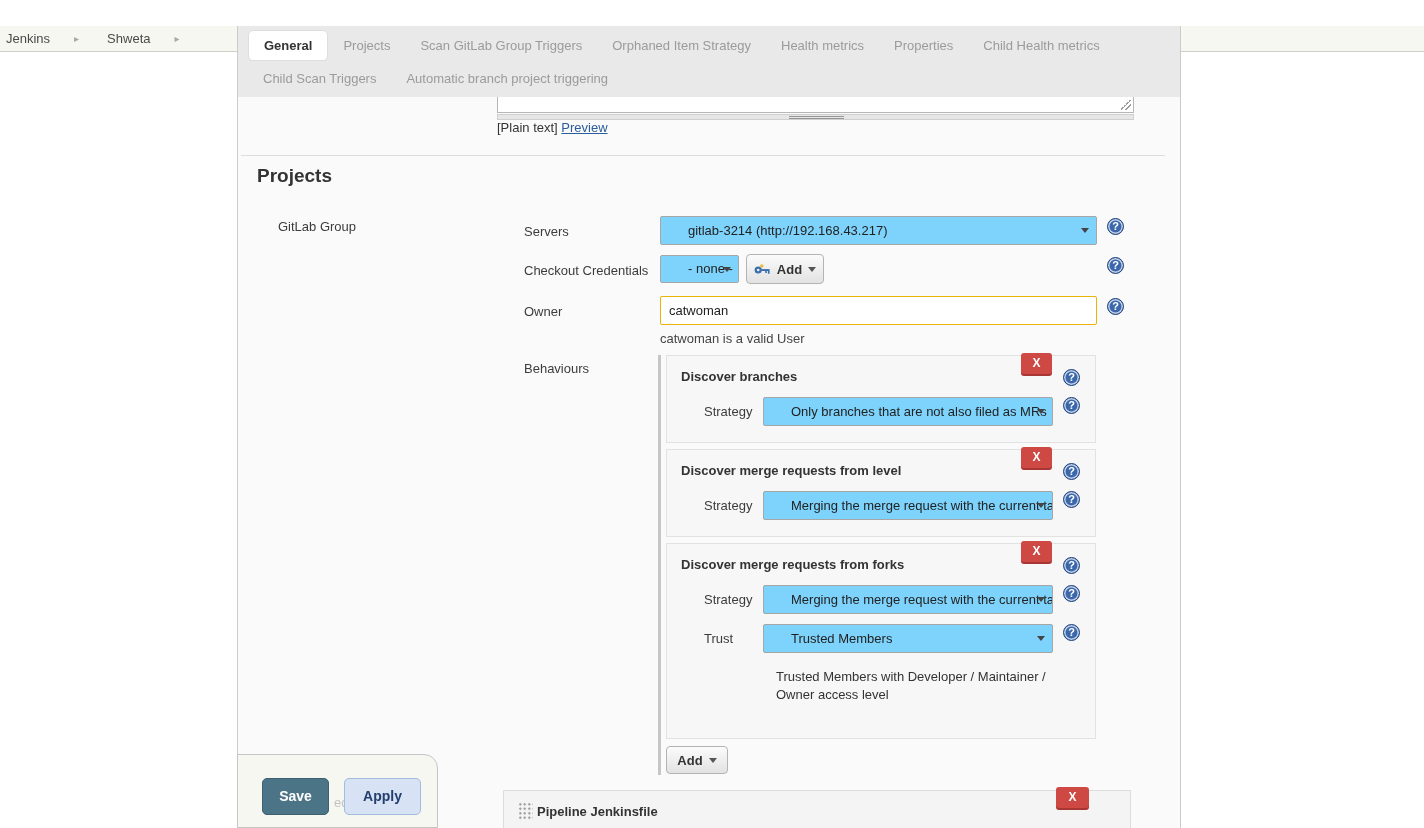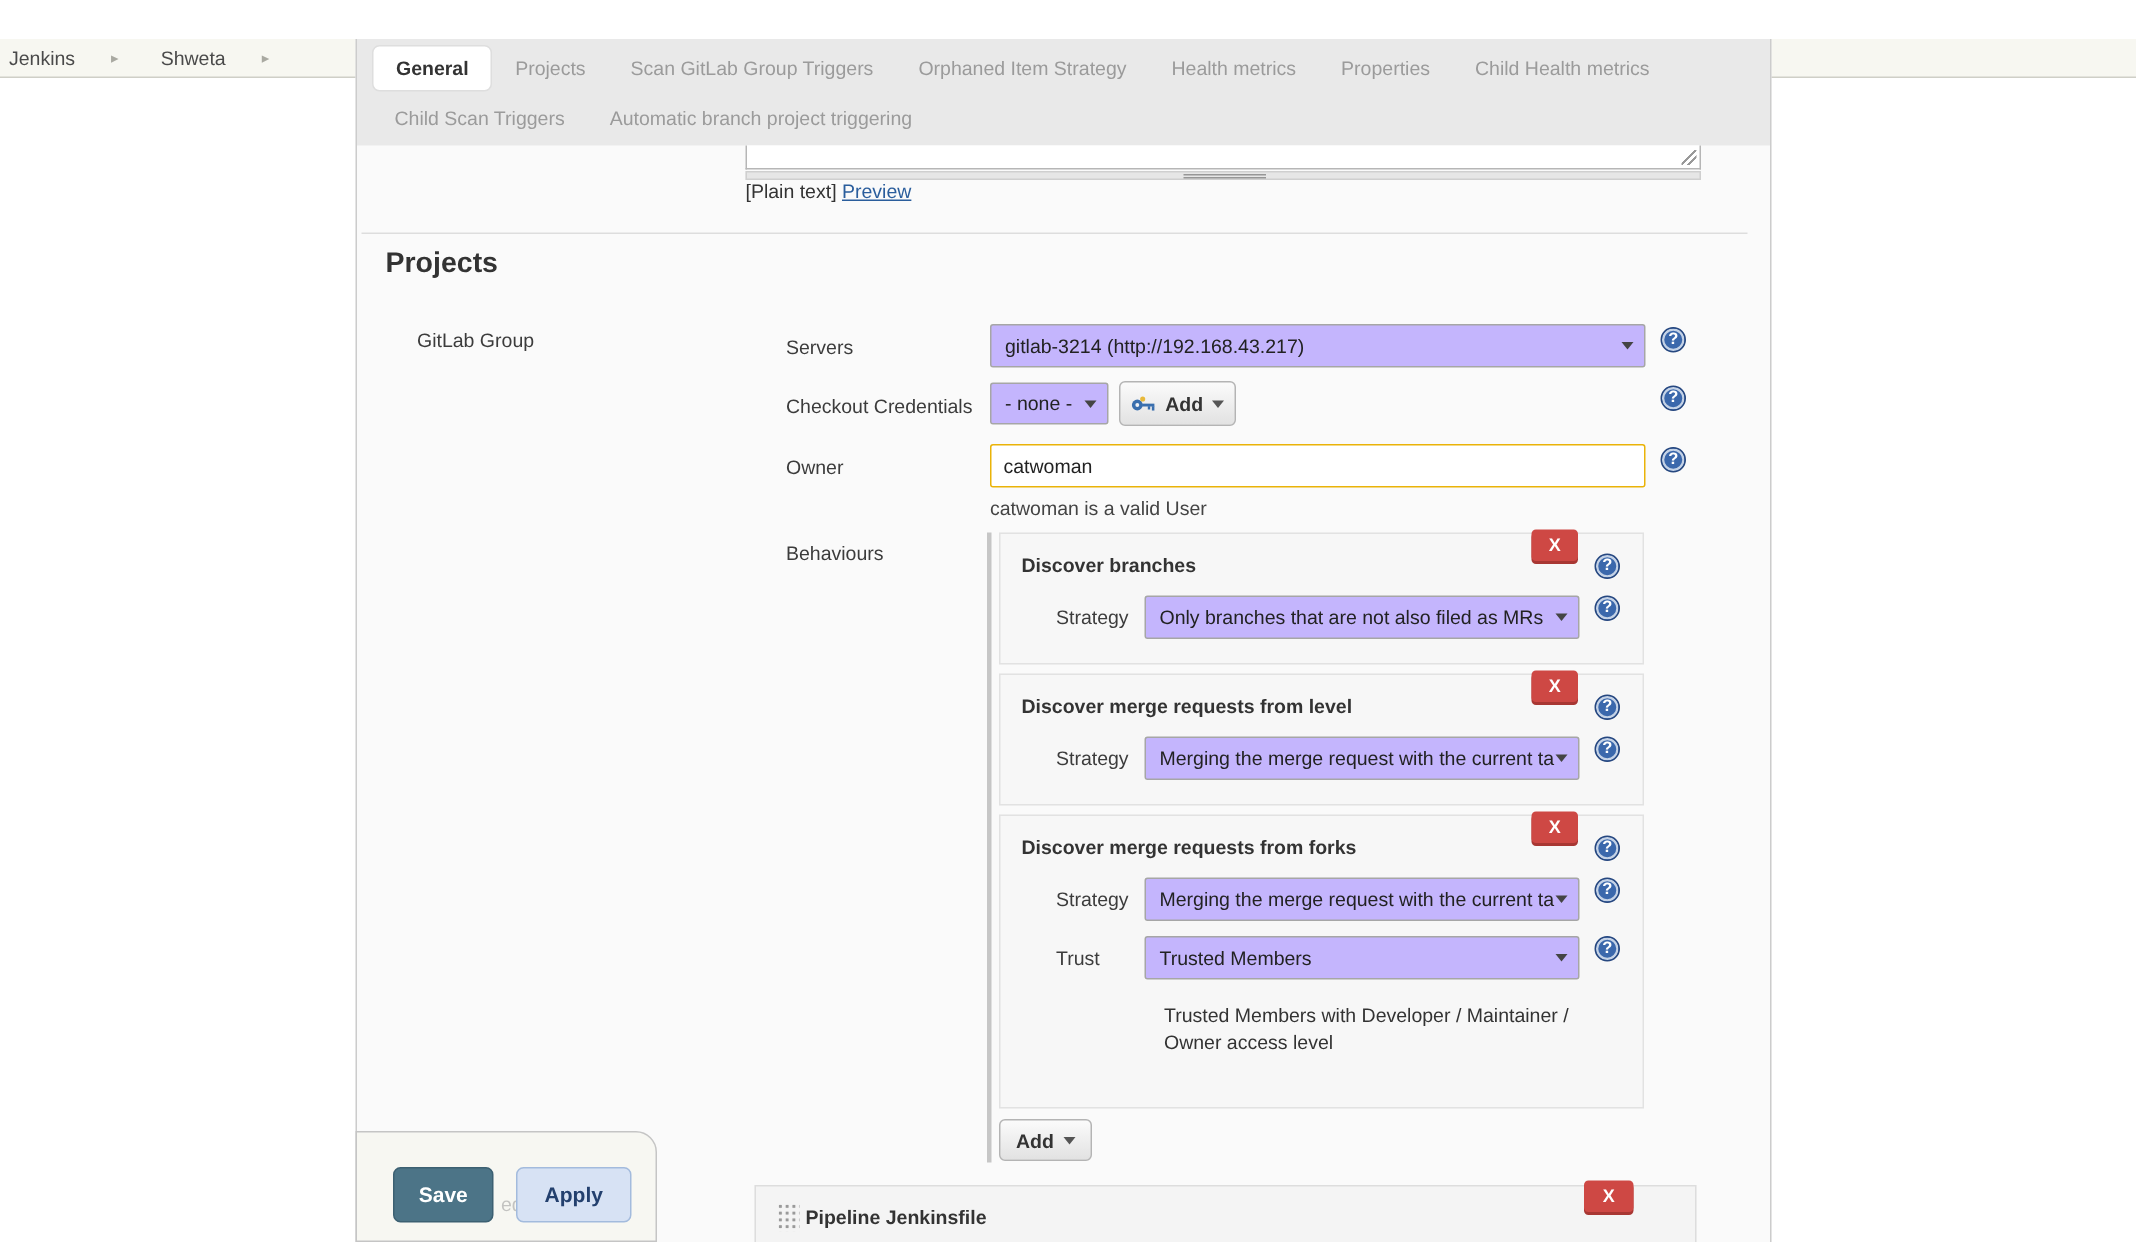--- a/index.html
+++ b/index.html
@@ -33,22 +33,22 @@
     border-top:1px solid #969696; border-bottom:1px solid #969696; }
   .plain-row { position:absolute; left:497px; top:120px; }
   .preview-link { color:#2a5d9c; text-decoration:underline; cursor:pointer; }
 
   .divider { position:absolute; left:241px; top:155px; width:924px; height:1px; background:#ddd; }
 
   .section-title { position:absolute; left:257px; top:165px; font-size:19px; font-weight:bold; color:#333; }
   .flabel { position:absolute; font-size:13px; color:#3c3c3c; white-space:nowrap; }
 
   
-  .select { position:absolute; background:#c4b5fd; border:1px solid #a6a6a6; border-radius:2px;
-    font-size:13px; color:#222; line-height:27px; padding:0 22px 0 9px; white-space:nowrap; overflow:hidden; cursor:pointer; }
+  .select { position:absolute; background:#7dd3fc; border:1px solid #a6a6a6; border-radius:2px;
+    font-size:13px; color:#222; line-height:27px; padding:0 22px 0 27px; white-space:nowrap; overflow:hidden; cursor:pointer; }
   .caret { position:absolute; right:7px; top:11px; width:0; height:0;
     border-left:4px solid transparent; border-right:4px solid transparent; border-top:5px solid #444; }
   .tinput { position:absolute; background:#fff; border:1px solid #eab308; border-radius:2px;
     font-size:13px; color:#222; padding:0 8px; font-family:"Liberation Sans",sans-serif; outline:none; }
 
   
   .help-icon { position:absolute; width:17px; height:17px; border-radius:50%;
     background:#3b68ac; border:1px solid #26477f; color:#fff; font-weight:bold; font-size:11px;
     line-height:15px; text-align:center; box-shadow:inset 0 0 0 1.5px rgba(255,255,255,0.7); cursor:pointer; }
 

